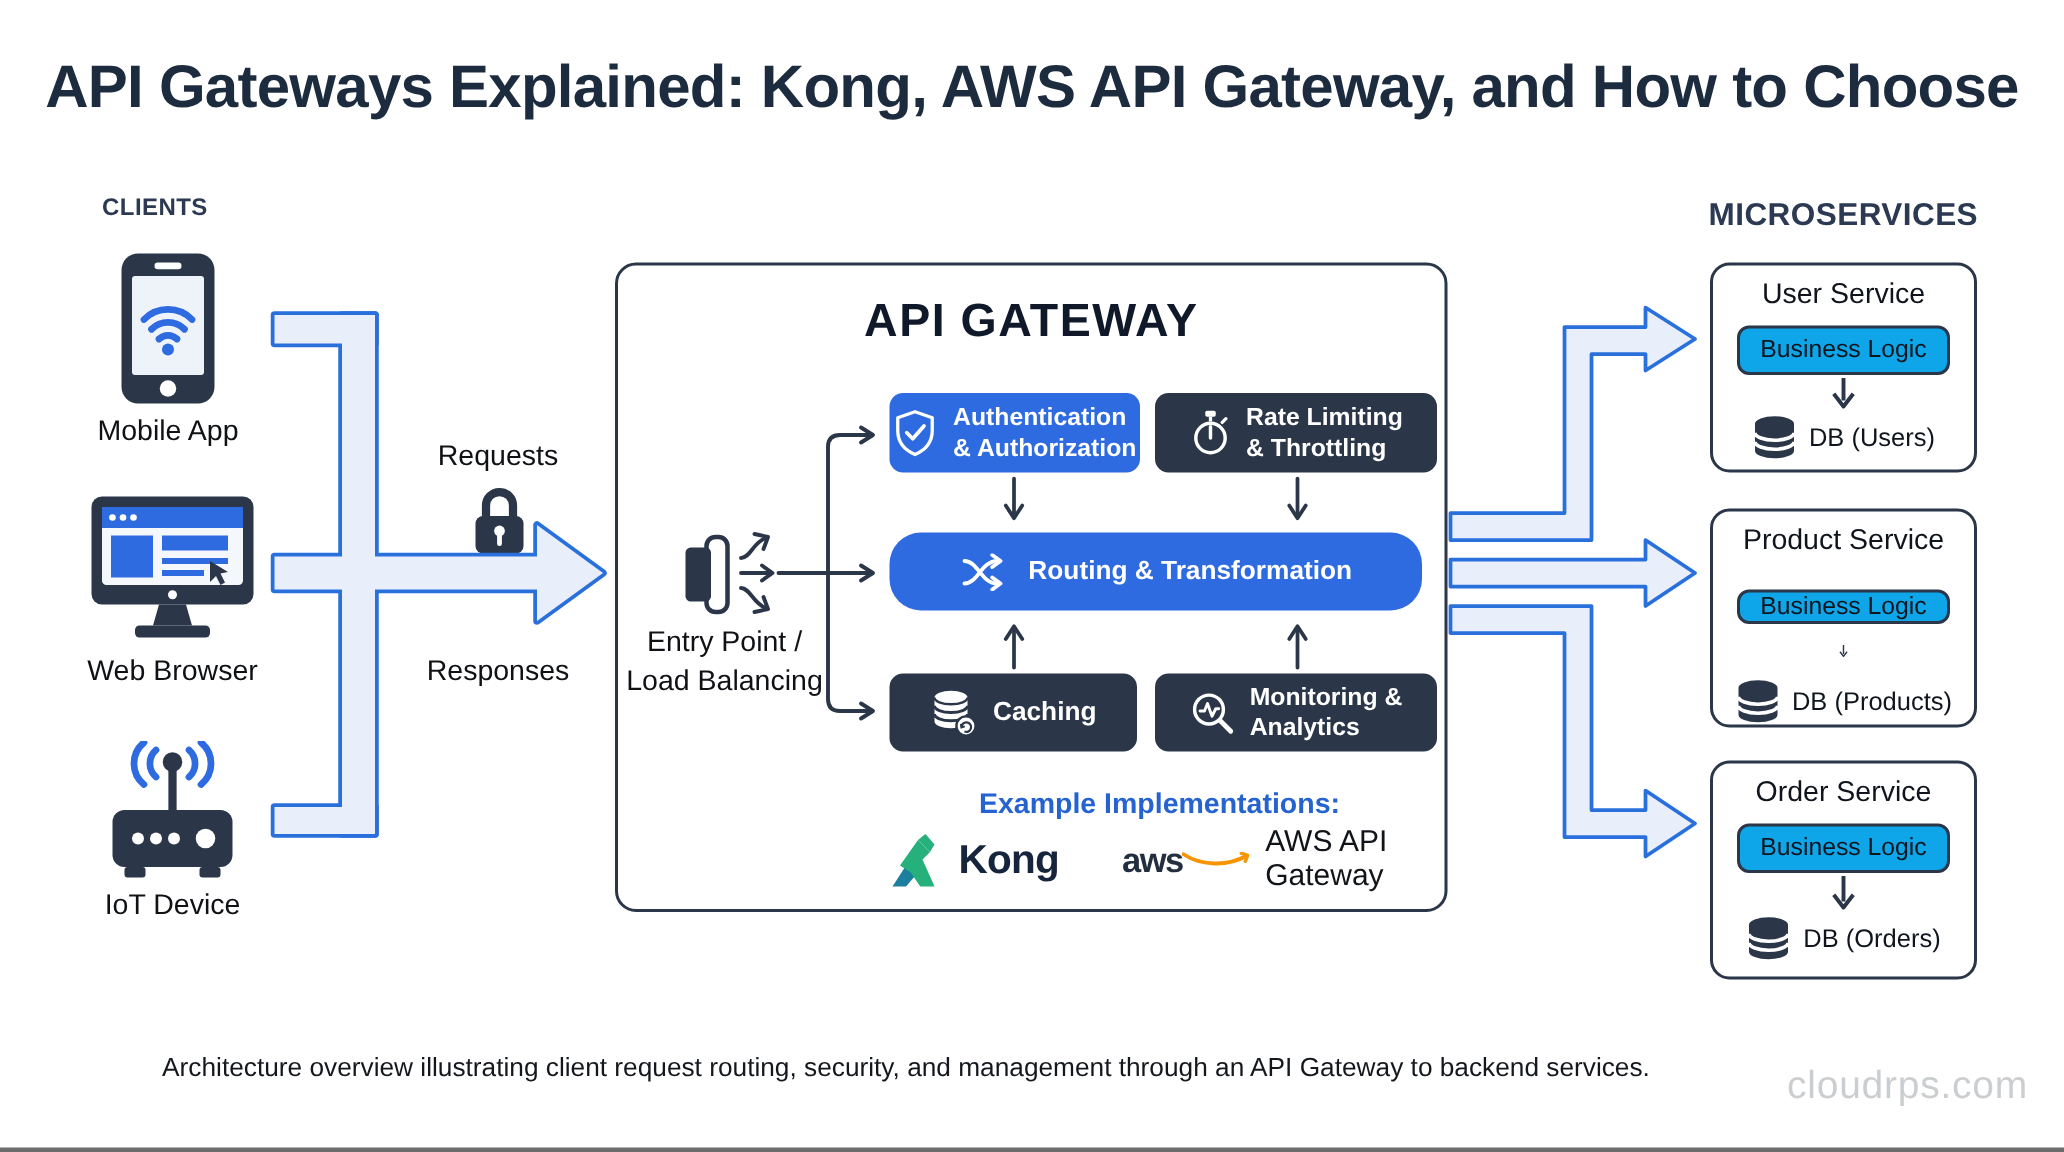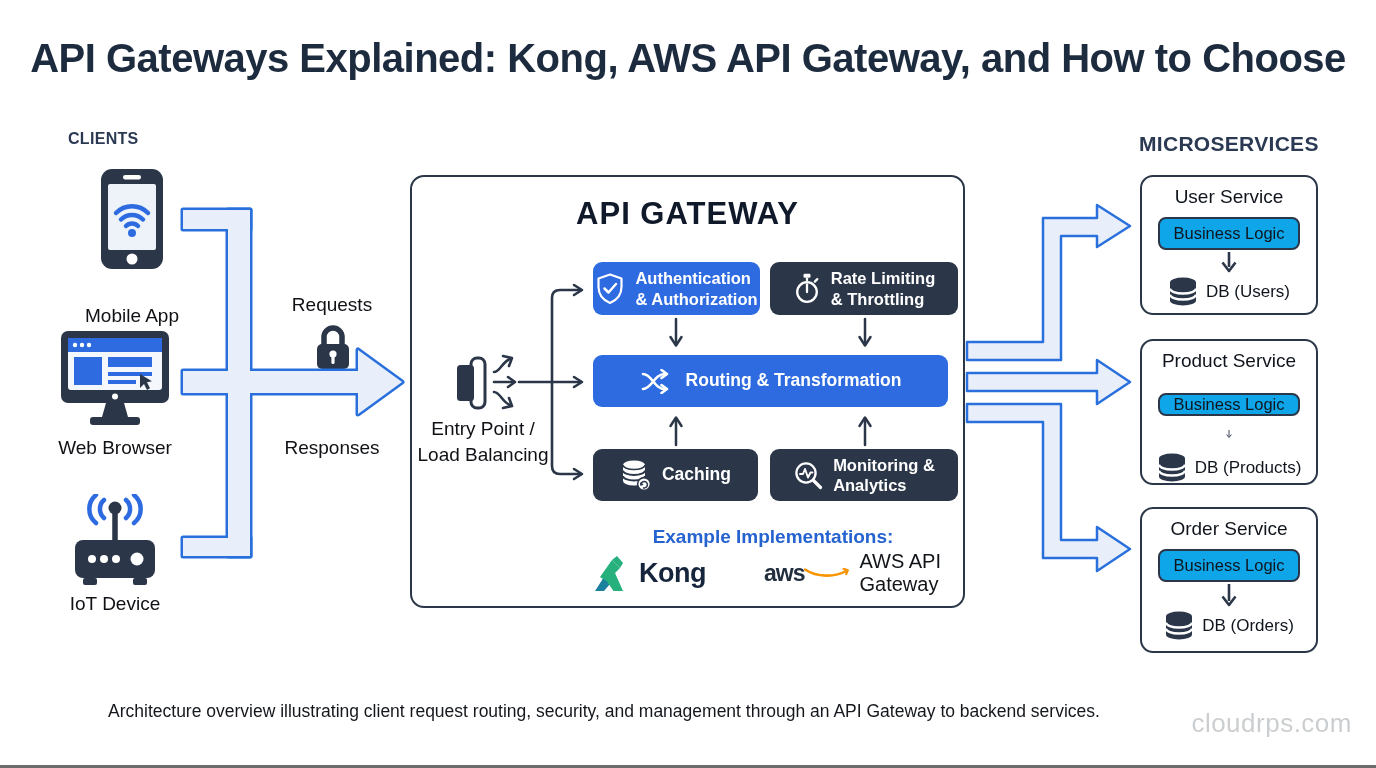--- a/index.html
+++ b/index.html
@@ -65,21 +65,21 @@
     left:401px; top:416px; width:164px;
     text-align:center; font-size:19px; line-height:1.35; color:#0f1115;
   }
 
   .examples-heading {
     left:593px; top:526px; width:360px;
     text-align:center; font-size:19px; font-weight:600; color:#2563d0;
   }
   .logos-row {
     left:593px; top:551px; width:360px; height:44px;
-    display:flex; align-items:center; justify-content:center; gap:58px;
+    display:flex; align-items:center; justify-content:center; gap:42px;
   }
   .logo-item { display:flex; align-items:center; gap:9px; }
   .kong-word { font-size:27px; font-weight:800; color:#16253c; letter-spacing:-0.5px; }
   .aws-logo { display:flex; flex-direction:row; align-items:center; line-height:1; }
   .aws-word { font-size:23px; font-weight:700; color:#232f3e; letter-spacing:-1px; }
   .aws-label { font-size:20px; color:#111418; }
 
   
   .service-card {
     left:1140px; width:178px;
@@ -115,21 +115,21 @@
 
   svg { display:block; }
 </style>
 </head>
 <body>
 
 <h1 class="abs page-title">API Gateways Explained: Kong, AWS API Gateway, and How to Choose</h1>
 
 <div class="abs section-heading" style="left:68px; top:130px;">CLIENTS</div>
 
-<div class="abs client-item" style="left:52px; top:168px;gap:28px;">
+<div class="abs client-item" style="left:32px; top:168px;">
   <svg width="66" height="102" viewBox="0 0 66 102">
     <rect x="2" y="1" width="62" height="100" rx="11" fill="#2b3648"></rect>
     <rect x="24" y="7" width="18" height="4.5" rx="2.2" fill="#ffffff"></rect>
     <rect x="9" y="16" width="48" height="66" rx="2" fill="#eef3fa"></rect>
     <g stroke="#2e6be0" stroke-width="4.5" fill="none" stroke-linecap="round">
       <path d="M27,58 a8.5,8.5 0 0 1 12,0"></path>
       <path d="M22,51.5 a15.5,15.5 0 0 1 22,0"></path>
       <path d="M17,45 a22.5,22.5 0 0 1 32,0"></path>
     </g>
     <circle cx="33" cy="65" r="4" fill="#2e6be0"></circle>
@@ -209,21 +209,21 @@
     <line x1="21.8" y1="8.6" x2="24.3" y2="6.1" stroke="#ffffff" stroke-width="2.2" stroke-linecap="round"></line>
     <circle cx="14" cy="19" r="9.8" stroke="#ffffff" stroke-width="2.3" fill="none"></circle>
     <line x1="14" y1="19" x2="14" y2="11.5" stroke="#ffffff" stroke-width="2.3" stroke-linecap="round"></line>
   </svg>
   <div class="comp-text">
     <div>Rate Limiting</div>
     <div>&amp; Throttling</div>
   </div>
 </div>
 
-<div class="abs comp-box comp-blue" style="left:593px; top:355px; width:355px; height:52px; font-size:17.5px;">
+<div class="abs comp-box comp-blue" style="left:593px; top:355px; width:355px; height:52px; font-size:17.5px;border-radius:21px;">
   <svg width="36" height="25" viewBox="0 0 36 25">
     <g stroke="#ffffff" stroke-width="2.6" fill="none" stroke-linecap="round" stroke-linejoin="round">
       <path d="M3,20 C12,20 14,5 25,5"></path>
       <polyline points="21.5,1 27,5 21.5,9"></polyline>
       <path d="M3,5 C12,5 14,20 25,20"></path>
       <polyline points="21.5,16 27,20 21.5,24"></polyline>
     </g>
   </svg>
   <div class="comp-text center">Routing &amp; Transformation</div>
 </div>

